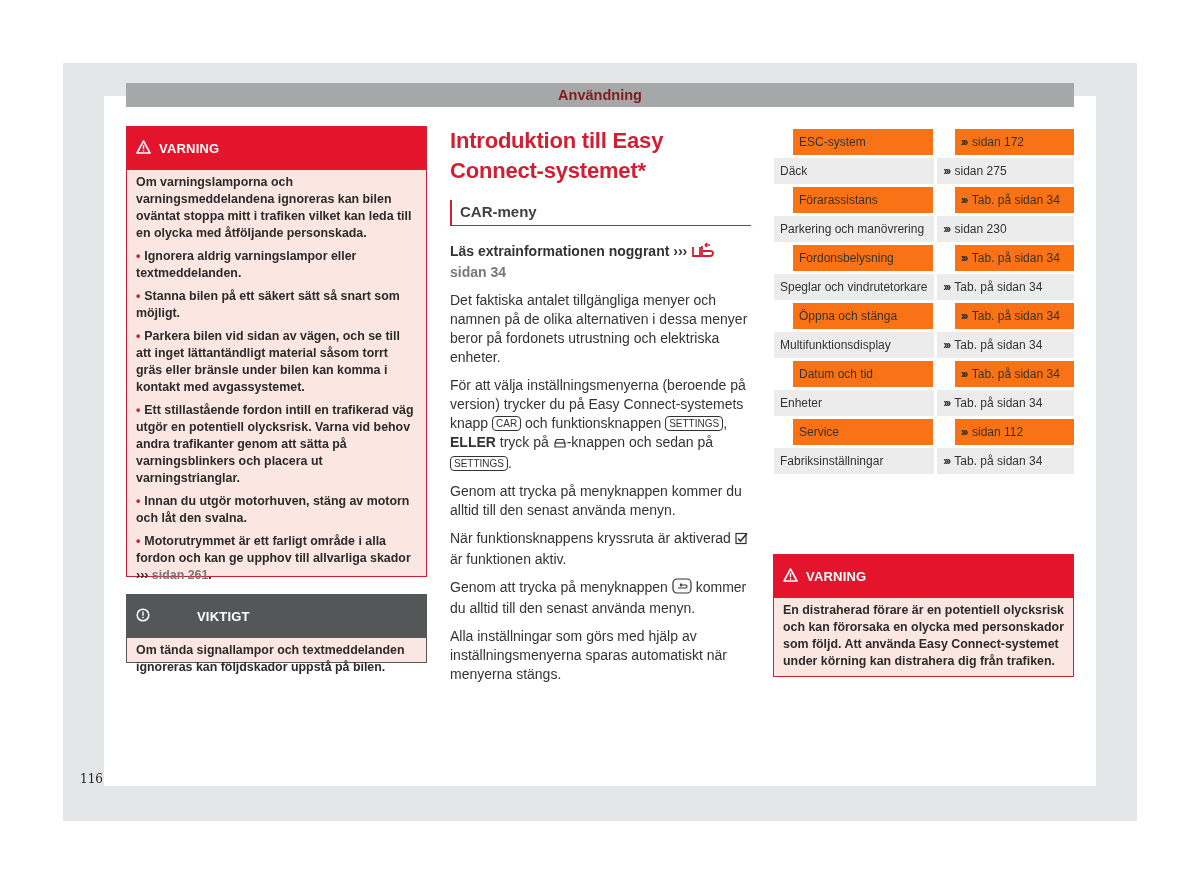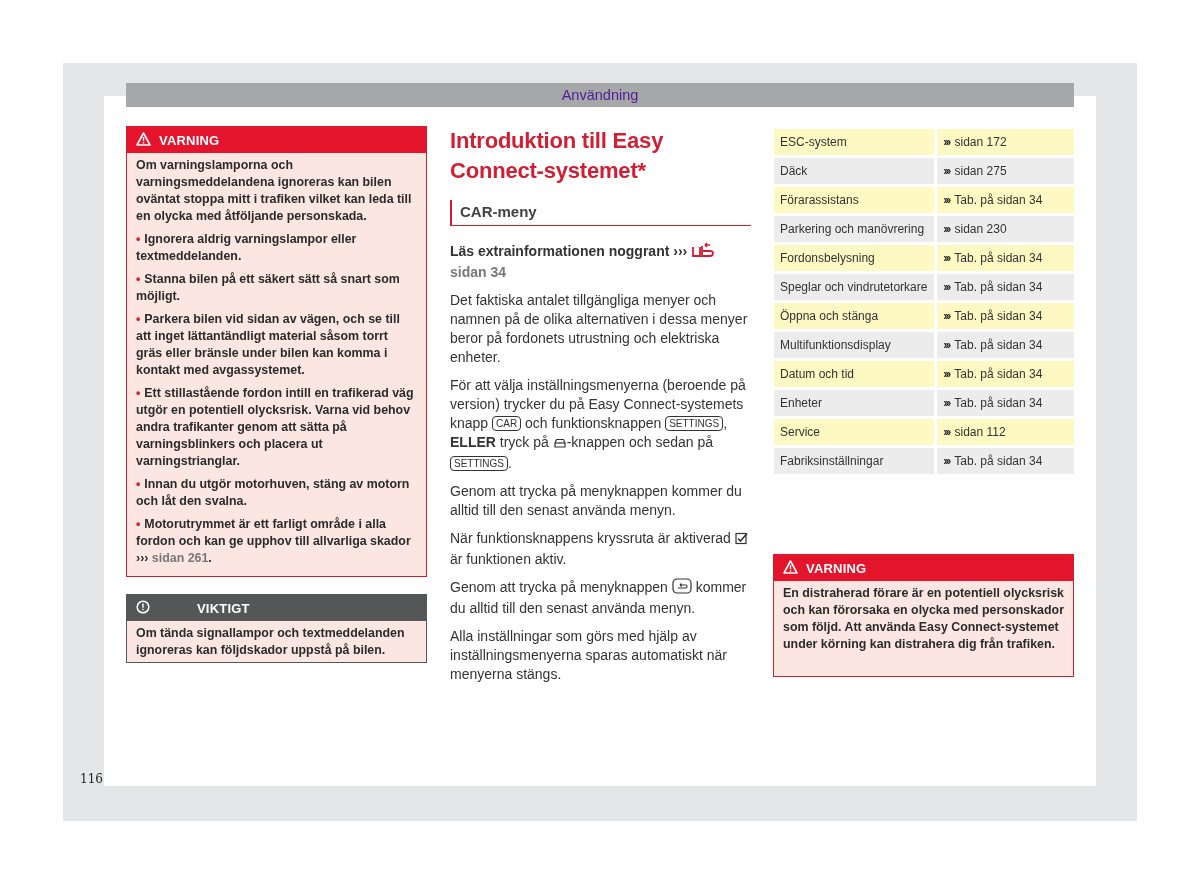--- a/index.html
+++ b/index.html
@@ -4,25 +4,25 @@
 <style>
   * { box-sizing: border-box; margin: 0; padding: 0; }
   html, body { width: 1200px; height: 884px; background: #ffffff; overflow: hidden; }
   body { font-family: "Liberation Sans", sans-serif; color: #222; position: relative; }
 
   .frame { position: absolute; left: 63px; top: 63px; width: 1074px; height: 758px; background: #e5e6e8; }
   .page { position: absolute; left: 104px; top: 96px; width: 992px; height: 690px; background: #ffffff; }
   .page-number { position: absolute; left: 80px; top: 772px; font-family: "DejaVu Serif", serif; font-size: 12px; color: #222; }
 
   .header-bar { position: absolute; left: 126px; top: 83px; width: 948px; height: 24px; background: #a6a7a9;
-    color: #4c1d95; font-weight: normal; font-size: 14.5px; text-align: center; line-height: 25px; }
+    color: #7f1d1d; font-weight: bold; font-size: 14.5px; text-align: center; line-height: 25px; }
 
   
   .box { position: absolute; border: 1.5px solid #d21e33; background: #fbe6e2; }
-  .box .box-head { height: 26px; background: #e3142c; color: #fff; font-weight: bold; font-size: 13px;
+  .box .box-head { height: 43px; background: #e3142c; color: #fff; font-weight: bold; font-size: 13px;
     display: flex; align-items: center; padding-left: 9px; gap: 8px; letter-spacing: 0.2px; text-align: right; }
   .box .box-body { padding: 4px 9px 8px 9px; font-weight: bold; font-size: 12.4px; line-height: 17px; color: #2b2b2b; }
   .box .box-body p { margin-bottom: 6px; }
   .box .box-body p:last-child { margin-bottom: 0; }
   .bullet { color: #d21e33; margin-right: 4px; }
   .ref { color: #777; }
   .box.notice { border-color: #555658; }
   .box.notice .box-head { background: #555658; gap: 47px; }
 
   .warn-1 { left: 126px; top: 126px; width: 301px; height: 451px; }
@@ -46,21 +46,21 @@
   .tbl { position: absolute; left: 774px; top: 126px; width: 300px; border-collapse: separate; border-spacing: 0; }
   .tbl .th-row { display: flex; }
   .tbl .th { background: #48494b; color: #fff; font-weight: bold; font-size: 13px; line-height: 18px; padding: 7px 6px 6px 6px; }
   .tbl .th.c1 { width: 171px; height: 67px; margin-right: 3px; font-family: "DejaVu Sans Mono", monospace; font-size: 12.5px; }
   .tbl .th.c1 .first-line { font-family: "Liberation Sans", sans-serif; font-size: 13px; }
   .tbl .th.c2 { width: 126px; height: 67px; }
   .tbl .tr { display: flex; margin-top: 3px; }
   .tbl .td { height: 26px; font-size: 12px; line-height: 26px; padding-left: 6px; color: #333; }
   .tbl .td.c1 { width: 171px; margin-right: 3px; }
   .tbl .td.c2 { width: 146px; }
-  .tbl .tr.dark .td { background: #fef9c3; }
+  .tbl .tr.dark .td { background: #f97316; margin-left: 19px; }
   .tbl .tr.light .td { background: #ececed; }
   .chev { font-weight: bold; color: #333; margin-right: 2px; letter-spacing: -2px; }
 </style>
 </head>
 <body>
 
 <div class="frame"></div>
 <div class="page"></div>
 <div class="header-bar">Användning</div>
 

